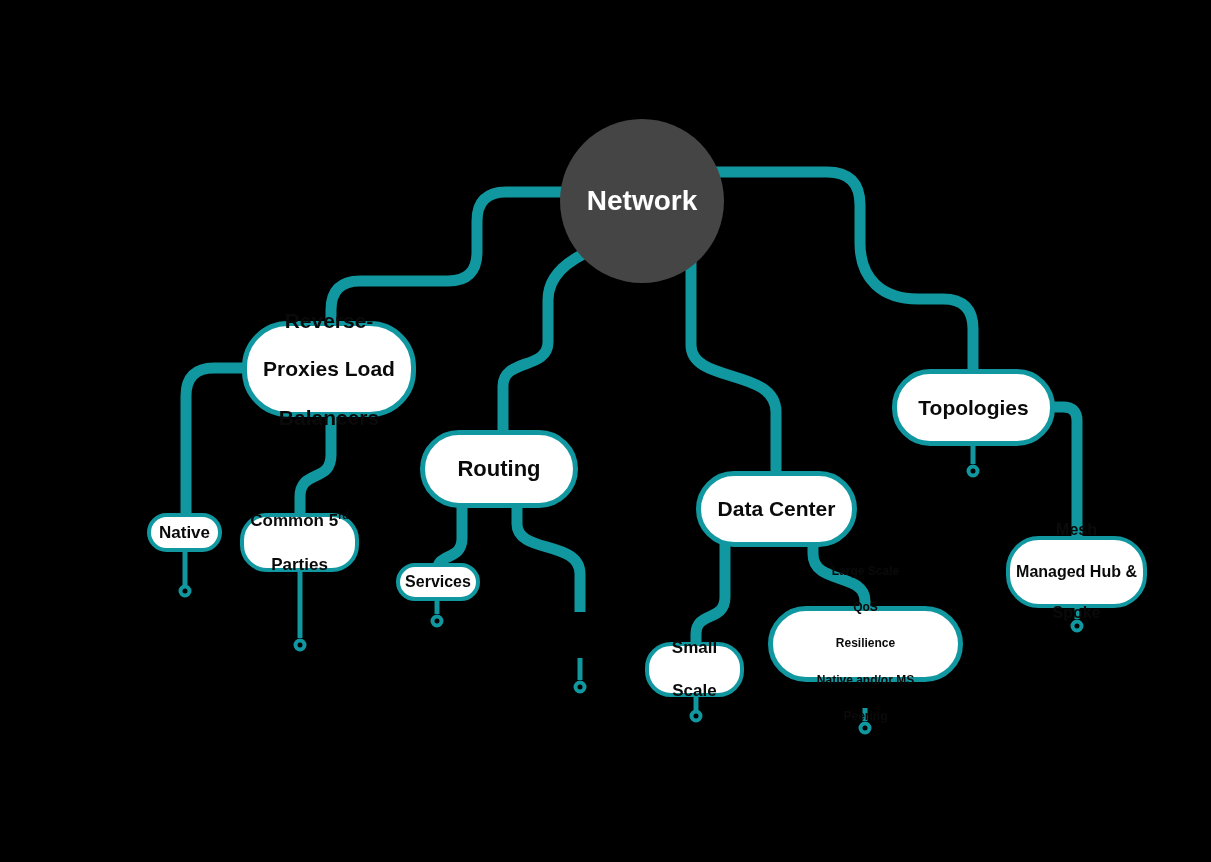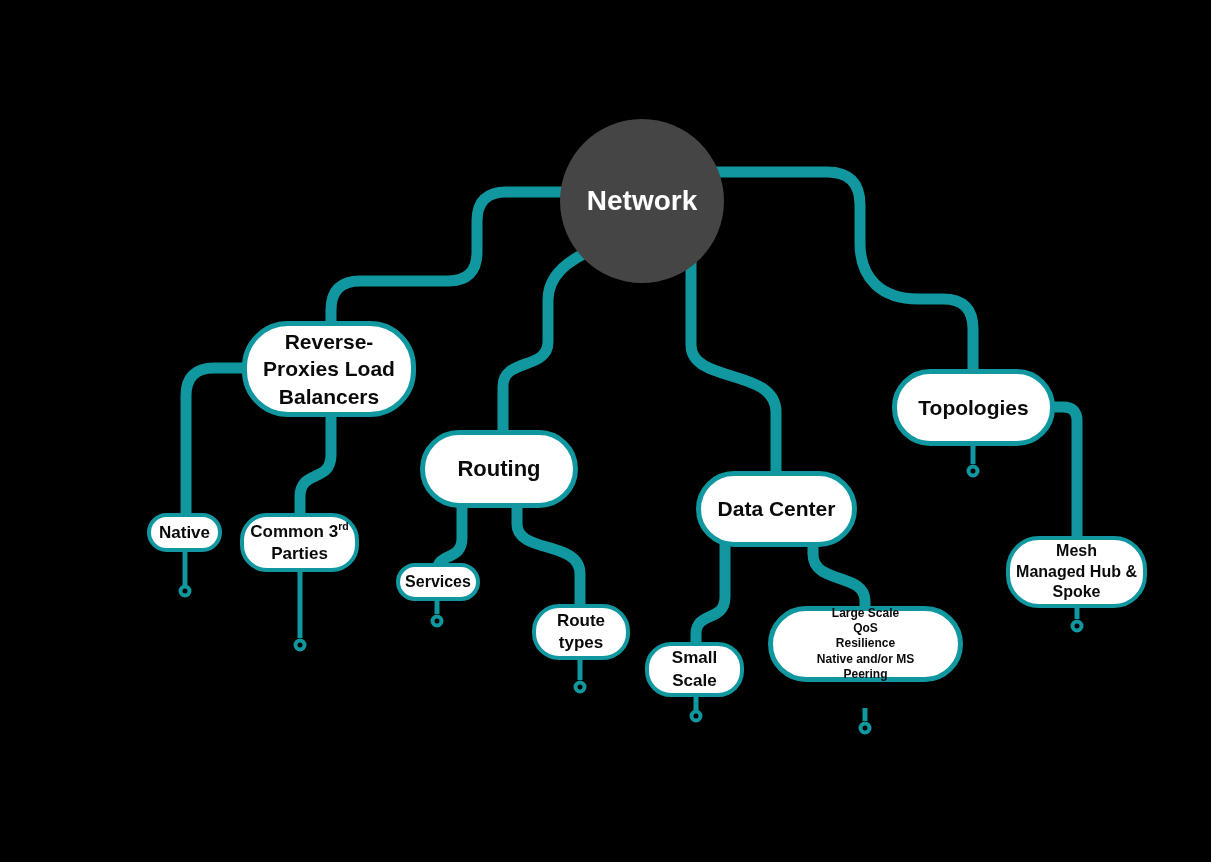--- a/index.html
+++ b/index.html
@@ -43,20 +43,21 @@
     box-sizing: border-box;
     background: #fff;
     border: 5px solid #11979f;
     color: #0a0a0a;
     font-weight: bold;
     display: flex;
     flex-direction: column;
     align-items: center;
     justify-content: center;
     text-align: center;
+    gap: 21px;
   }
   .node .line { white-space: nowrap; }
   .node sup { font-size: 0.62em; font-weight: bold; }
   .center-node {
     position: absolute;
     z-index: 2;
     box-sizing: border-box;
     left: 516px;
     top: 119px;
     width: 164px;
@@ -157,32 +158,28 @@
 
   <div class="node n-topologies">
     <div class="line">Topologies</div>
   </div>
 
   <div class="node n-native">
     <div class="line">Native</div>
   </div>
 
   <div class="node n-common">
-    <div class="line"><span>Common 3</span><sup>rd</sup></div>
+    <div class="line"><span>Common 5</span><sup>rd</sup></div>
     <div class="line">Parties</div>
   </div>
 
   <div class="node n-services">
     <div class="line">Services</div>
   </div>
 
-  <div class="node n-routetypes">
-    <div class="line">Route</div>
-    <div class="line">types</div>
-  </div>
 
   <div class="node n-smallscale">
     <div class="line">Small</div>
     <div class="line">Scale</div>
   </div>
 
   <div class="node n-largescale">
     <div class="line">Large Scale</div>
     <div class="line">QoS</div>
     <div class="line">Resilience</div>

